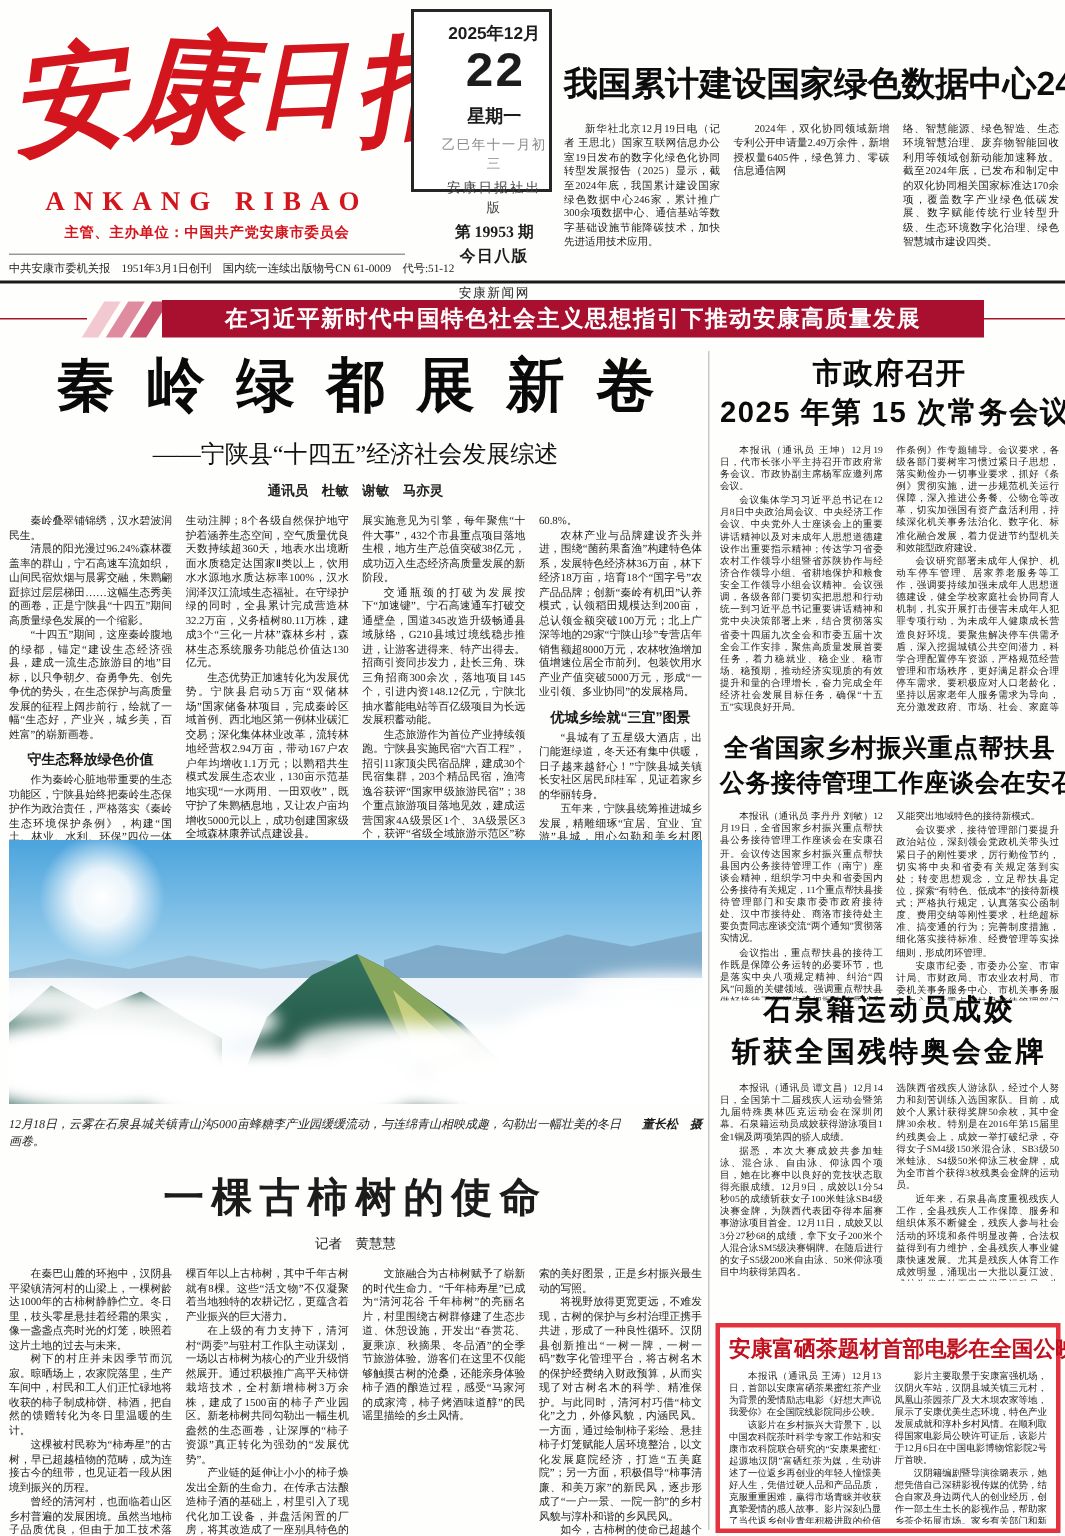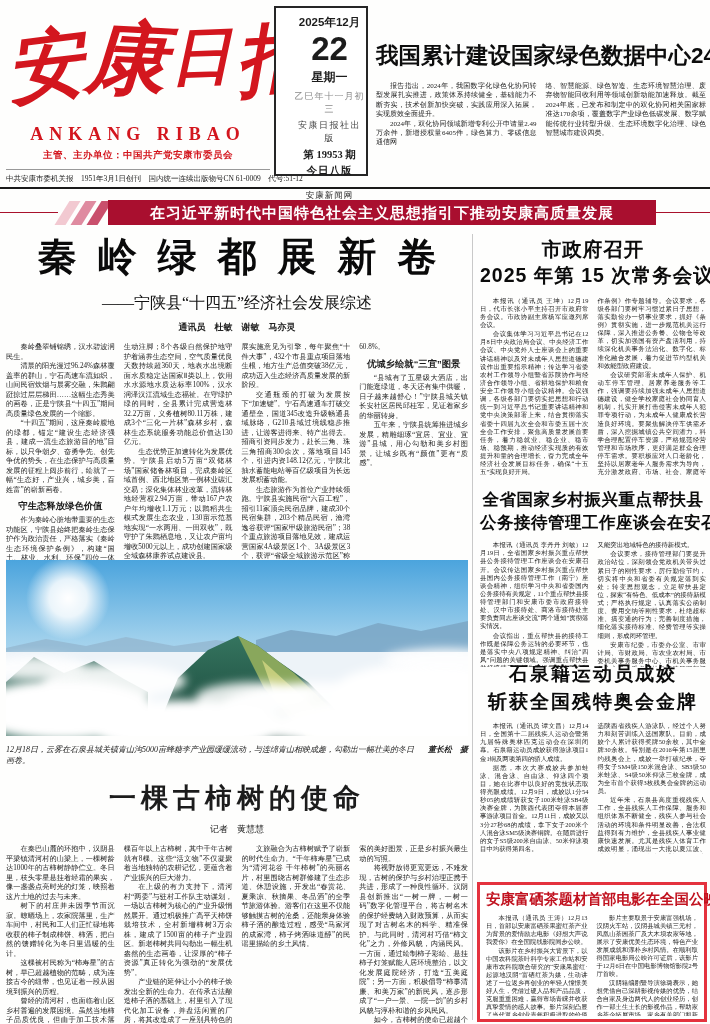--- a/index.html
+++ b/index.html
@@ -12,24 +12,24 @@
   .mast-title span{display:inline-block;font-family:"DejaVu Serif",serif;font-weight:bold;font-style:italic;}
   .mc0{font-size:76px;transform:rotate(-7deg) translateY(6px);}
   .mc1{font-size:80px;transform:rotate(3deg);}
   .mc2{font-size:62px;transform:rotate(-2deg) translateY(-8px);}
   .mc3{font-size:78px;transform:rotate(-4deg);}
   .mast-en{color:#d3161e;font-weight:bold;font-size:18px;letter-spacing:6px;margin-top:2px;font-family:"Liberation Serif",serif;}
   .mast-sup{color:#d3161e;font-weight:bold;font-size:9.5px;margin-top:4px;letter-spacing:.5px;}
   .mast-org{margin-top:7px;font-size:7.5px;color:#222;border-top:1px solid #999;padding-top:4px;white-space:nowrap;}
 
   
-  #datebox{position:absolute;left:274px;top:6px;width:94px;height:170px;border:2px solid #262626;background:#fff;
+  #datebox{position:absolute;left:274px;top:6px;width:94px;height:122px;border:2px solid #262626;background:#fff;
            text-align:center;box-sizing:border-box;padding-top:7px;padding-left:17px;}
   .db-month{font-size:11.5px;font-weight:bold;font-family:"Liberation Sans",sans-serif;}
-  .db-day{font-size:33px;font-weight:bold;font-family:Liberation Sans, sans-serif;line-height:1.05;margin-top:2px;}
+  .db-day{font-size:33px;font-weight:bold;font-family:Liberation Mono, monospace;line-height:1.05;margin-top:2px;}
   .db-week{font-size:12px;font-weight:bold;margin-top:2px;font-family:"Liberation Sans",sans-serif;}
   .db-lunar{font-size:9px;color:#8a8a8a;margin-top:4px;letter-spacing:1px;}
   .db-pub{font-size:9px;color:#444;margin-top:3px;letter-spacing:1.5px;}
   .db-issue{font-size:10.5px;font-weight:bold;margin-top:3px;}
   .db-pages{font-size:10.5px;font-weight:bold;margin-top:2px;letter-spacing:1px;}
   .db-site{font-size:8.5px;margin-top:12px;letter-spacing:1px;}
   .db-url{font-size:8.5px;font-family:"Liberation Sans",sans-serif;margin-top:1px;}
 
   
   #top-story{position:absolute;left:376px;top:40px;width:330px;}
@@ -126,21 +126,23 @@
     <div class="db-issue">第 19953 期</div>
     <div class="db-pages">今日八版</div>
     <div class="db-site">安康新闻网</div>
     <div class="db-url">www.akxw.cn</div>
   </div>
 
   <div id="top-story">
     <div class="ts-headline">我国累计建设国家绿色数据中心246家</div>
     <div class="ts-body cols">
         <div class="col">
-          <p>报告指出，2024年，我国数字化绿色化协同转型发展扎实推进，政策体系持续健全，基础能力不断夯实，技术创新加快突破，实践应用深入拓展，实现质效全面提升。</p>
+          <p>新华社北京12月19日电（记者 王思北）国家互联网信息办公室19日发布的数字化绿色化协同转型发展报告（2025）显示，截至2024年底，我国累计建设国家绿色数据中心246家，累计推广300余项数据中心、通信基站等数字基础设施节能降碳技术，加快先进适用技术应用。</p>
+        </div>
+        <div class="col">
           <p>2024年，双化协同领域新增专利公开申请量2.49万余件，新增授权量6405件，绿色算力、零碳信息通信网</p>
         </div>
         <div class="col">
           <p class="cont">络、智慧能源、绿色智造、生态环境智慧治理、废弃物智能回收利用等领域创新动能加速释放。截至2024年底，已发布和制定中的双化协同相关国家标准达170余项，覆盖数字产业绿色低碳发展、数字赋能传统行业转型升级、生态环境数字化治理、绿色智慧城市建设四类。</p>
         </div>
       </div>
   </div>
 
   <div id="header-rule"></div>
 
@@ -170,20 +172,21 @@
           <p>生态优势正加速转化为发展优势。宁陕县启动5万亩“双储林场”国家储备林项目，完成秦岭区域首例、西北地区第一例林业碳汇交易；深化集体林业改革，流转林地经营权2.94万亩，带动167户农户年均增收1.1万元；以鹮稻共生模式发展生态农业，130亩示范基地实现“一水两用、一田双收”，既守护了朱鹮栖息地，又让农户亩均增收5000元以上，成功创建国家级全域森林康养试点建设县。</p>
           <div class="subhead">兴产业注入发展动能</div>
         </div>
         <div class="col">
           <p class="cont">展实施意见为引擎，每年聚焦“十件大事”，432个市县重点项目落地生根，地方生产总值突破38亿元，成功迈入生态经济高质量发展的新阶段。</p>
           <p>交通瓶颈的打破为发展按下“加速键”。宁石高速通车打破交通壁垒，国道345改造升级畅通县域脉络，G210县域过境线稳步推进，让游客进得来、特产出得去。招商引资同步发力，赴长三角、珠三角招商300余次，落地项目145个，引进内资148.12亿元，宁陕北抽水蓄能电站等百亿级项目为长远发展积蓄动能。</p>
           <p>生态旅游作为首位产业持续领跑。宁陕县实施民宿“六百工程”，招引11家顶尖民宿品牌，建成30个民宿集群，203个精品民宿，渔湾逸谷获评“国家甲级旅游民宿”；38个重点旅游项目落地见效，建成运营国家4A级景区1个、3A级景区3个，获评“省级全域旅游示范区”称号。全民文旅IP“村光大道”更是火爆出圈，350余个原生态节目吸引2600余名群众登台，全网话题曝光量超12亿次，5次登上央视，直接带动旅游接待量同比增长40%，夜市街区夏季餐饮消费超3000万元，农产品线上销售额达4500万元，全县累计接待游客314.81万人次，实现旅游花费15.17亿元，同比增长74.16%。</p>
         </div>
         <div class="col">
           <p class="cont">60.8%。</p>
+          <p>农林产业与品牌建设齐头并进，围绕“菌药果畜渔”构建特色体系，发展特色经济林36万亩，林下经济18万亩，培育18个“国字号”农产品品牌；创新“秦岭有机田”认养模式，认领稻田规模达到200亩，总认领金额突破100万元；北上广深等地的29家“宁陕山珍”专营店年销售额超8000万元，农林牧渔增加值增速位居全市前列。包装饮用水产业产值突破5000万元，形成“一业引领、多业协同”的发展格局。</p>
           <div class="subhead">优城乡绘就“三宜”图景</div>
           <p>“县城有了五星级大酒店，出门能逛绿道，冬天还有集中供暖，日子越来越舒心！”宁陕县城关镇长安社区居民邱桂军，见证着家乡的华丽转身。</p>
           <p>五年来，宁陕县统筹推进城乡发展，精雕细琢“宜居、宜业、宜游”县城，用心勾勒和美乡村图景，让城乡既有“颜值”更有“质感”。</p>
         </div>
       </div>
   </div>
 
   <div id="photo">
     <svg width="462" height="176" viewBox="0 0 462 176" preserveAspectRatio="none">
       <defs>

